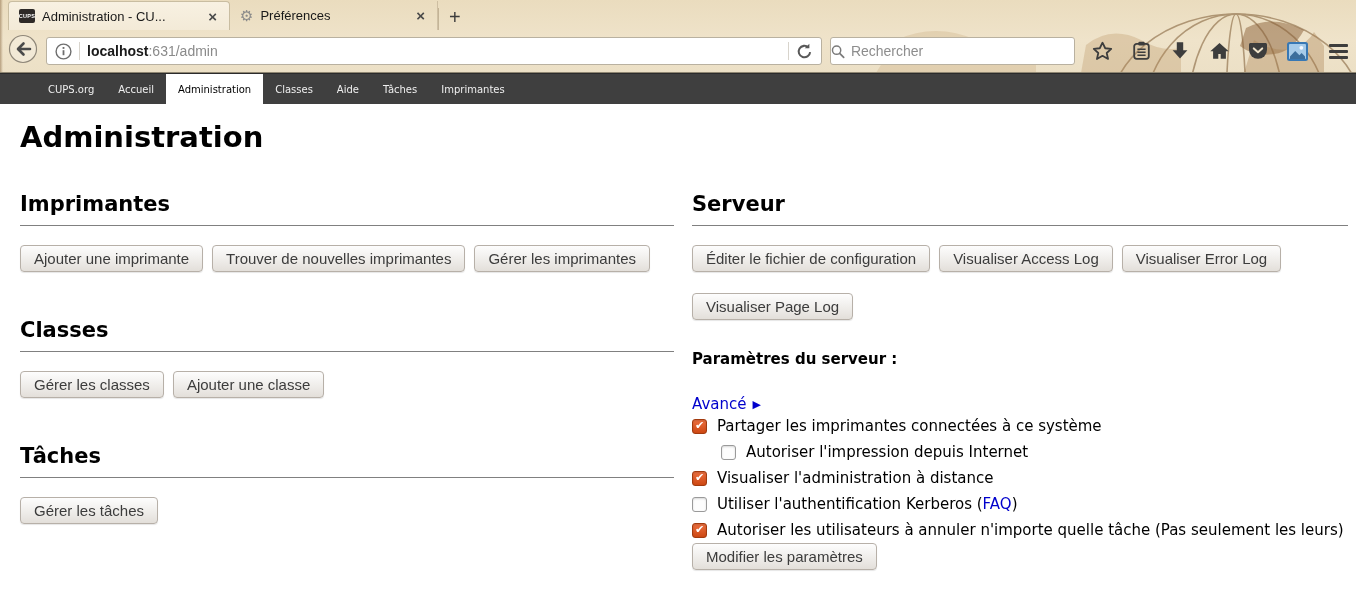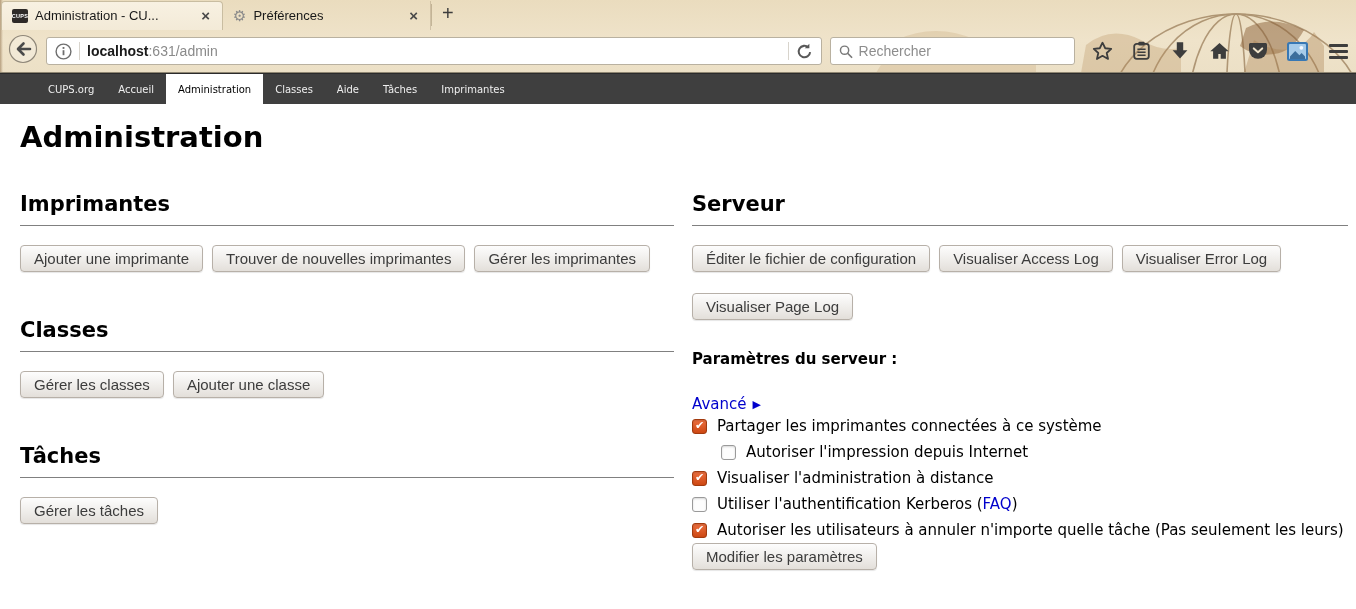--- a/index.html
+++ b/index.html
@@ -6,21 +6,21 @@
   html,body { width:1356px; height:609px; overflow:hidden; }
   body { font-family:"Liberation Sans","DejaVu Sans",sans-serif; background:#fff; }
 
   
   .chrome { position:relative; width:100%; height:73px;
             background:linear-gradient(#eadcbe,#efe3ca 55%,#ece0c6); }
   .chrome::before { content:""; position:absolute; left:0; top:0; width:3px; height:73px;
             background:linear-gradient(90deg,#8a6a45,rgba(138,106,69,0)); opacity:.55; }
   .deco { position:absolute; right:0; top:0; pointer-events:none; }
 
-  .tabbar { position:relative; display:flex; align-items:center; height:30px; padding-left:1px; z-index:2; }
+  .tabbar { position:relative; display:flex; align-items:flex-end; height:30px; padding-left:8px; z-index:2; }
   .tab { display:flex; align-items:center; gap:7px; height:29px; padding:0 10px;
          font-size:13px; color:#191919; cursor:default; }
   .tab.active { background:linear-gradient(#f8f1e2,#f3ead7); border:1px solid #c9bda1; border-bottom:none;
                 border-radius:4px 4px 0 0; width:222px; }
   .tab.inactive { width:208px; border-right:1px solid rgba(120,100,70,.25); }
   .tab-title { flex:1 1 auto; white-space:nowrap; overflow:hidden; }
   .tab-close { color:#4a4a4a; font-size:15px; font-weight:bold; line-height:1; padding:0 2px; cursor:pointer; }
   .favicon-cups { width:16px; height:14px; background:#2e2a28; border-radius:2px; color:#fff;
                   font-size:5.5px; font-weight:bold; display:flex; align-items:center; justify-content:center; letter-spacing:.3px; }
   .gear-glyph { font-size:15px; color:#8a8a8a; line-height:1; }
@@ -30,21 +30,21 @@
   .toolbar { position:relative; display:flex; align-items:center; height:43px; padding:0 8px; gap:8px;
              border-bottom:1px solid #8f8672; z-index:2; }
   .back-btn { flex:0 0 auto; cursor:pointer; }
   .urlbar { display:flex; align-items:center; width:792px; height:28px; background:#fff;
             border:1px solid #b9b1a0; border-radius:3px; padding:0 8px; gap:7px; }
   .urlbar .sep { width:1px; height:18px; background:#d8d4cc; }
   .url-text { flex:1 1 auto; font-size:14px; white-space:nowrap; overflow:hidden; }
   .url-host { color:#1a1a1a; font-weight:bold; }
   .url-path { color:#8a8a8a; }
   .searchbar { display:flex; align-items:center; width:250px; height:28px; background:#fff;
-               border:1px solid #b9b1a0; border-radius:3px; padding:0 8px; gap:6px; }
+               border:1px solid #b9b1a0; border-radius:3px; padding:0 0; gap:6px; }
   .searchbar input { border:none; outline:none; width:100%; font-size:14px; background:transparent;
                      font-family:"Liberation Sans","DejaVu Sans",sans-serif; color:#333; }
   .searchbar input::placeholder { color:#8d8d8d; }
   .chrome-icons { display:flex; align-items:center; gap:17px; margin-left:8px; }
   .ci { width:22px; height:22px; display:flex; align-items:center; justify-content:center; cursor:pointer; }
   .hamburger { display:flex; flex-direction:column; gap:3px; cursor:pointer; margin-left:4px; }
   .hamburger span { width:19px; height:3px; background:#3d3d3d; border-radius:1px; }
 
   
   .cups-nav { display:flex; align-items:stretch; height:31px; background:#3f3f3f;

